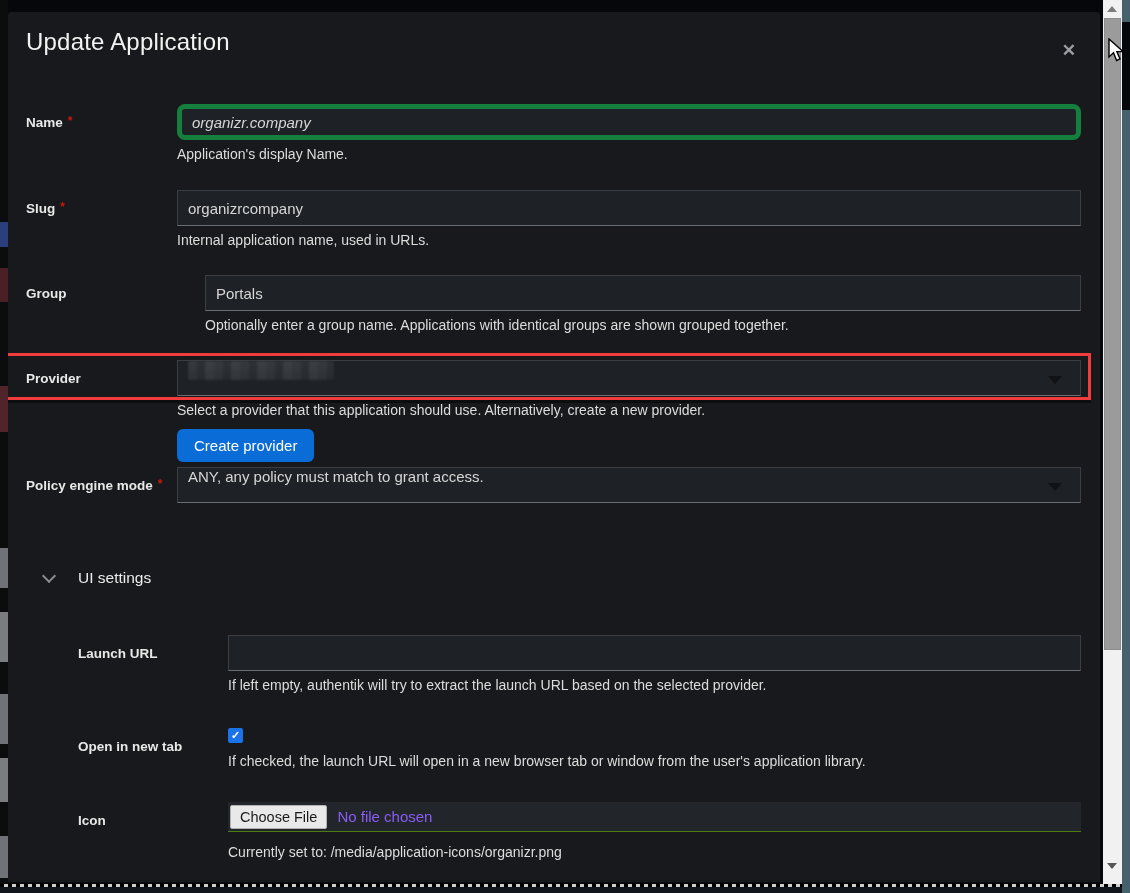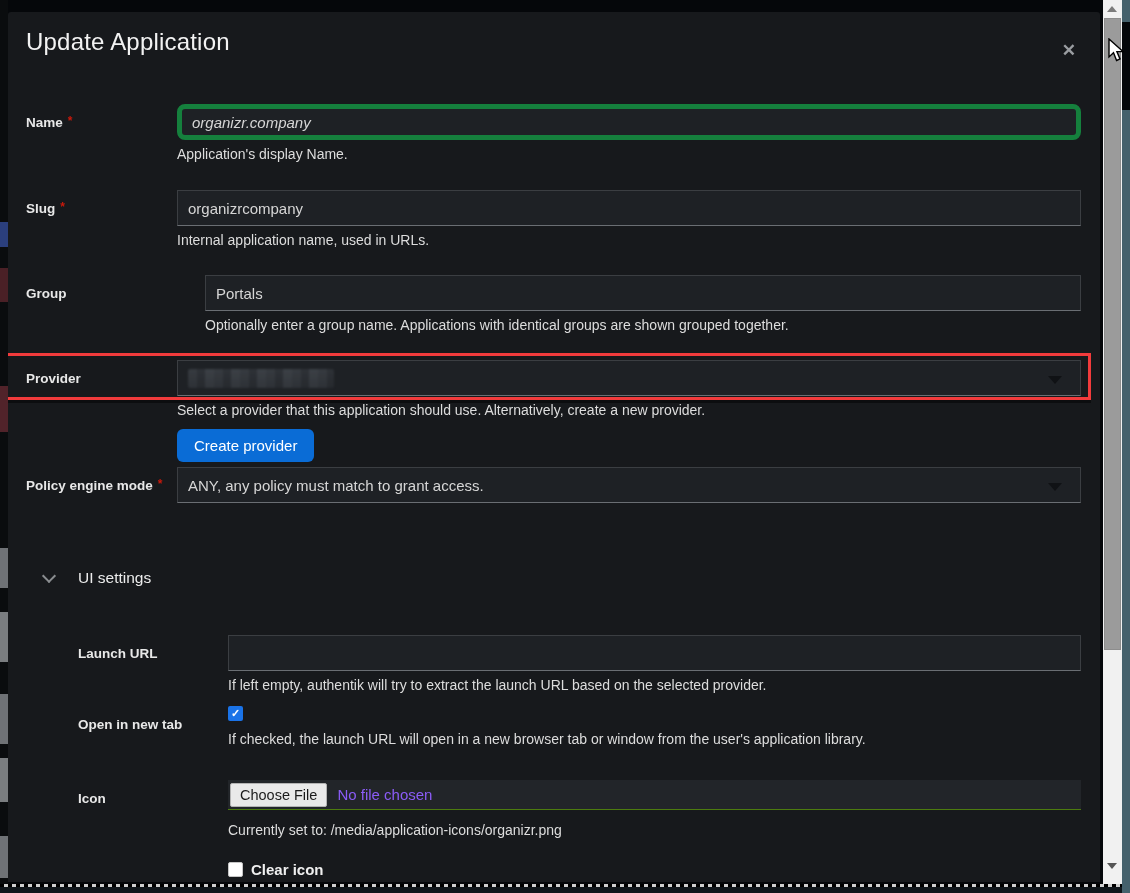--- a/index.html
+++ b/index.html
@@ -34,41 +34,41 @@
   .content-col { flex:1; margin-right:19px; min-width:0; }
   .f-label { color:#e8e8e8; font-size:13.5px; font-weight:700; }
   .req { color:#c9190b; font-size:12px; font-weight:700; margin-left:5px; position:relative; top:-2px; }
 
   .text-input, .select-input {
     width:100%; height:36px; background:#1e2125; border:1px solid #3b3e42;
     border-bottom:1px solid #6a6e73; color:#d6d6d6; font-size:15px;
     font-family:"Liberation Sans", sans-serif; padding:0 10px; display:block;
   }
   .text-input.focused { border:5px solid #15803d; border-radius:8px;font-style:italic; }
-  .select-input { display:flex; align-items:center; position:relative; cursor:pointer; }
+  .select-input { display:flex; align-items:flex-start; position:relative; cursor:pointer; }
   .select-value { color:#d6d6d6; font-size:15px; }
   .caret { position:absolute; right:18px; top:15px; width:0; height:0;
            border-left:7px solid transparent; border-right:7px solid transparent;
            border-top:8px solid #101215; }
   .redacted { display:inline-block; width:146px; height:19px; border-radius:2px;
               background:
                 repeating-linear-gradient(90deg, #5a5d61 0 9px, #4a4d51 9px 17px, #63666a 17px 26px),
                 linear-gradient(#55585c,#45484c);
               background-blend-mode:overlay; filter:blur(1.2px); opacity:.85; }
 
   .help { color:#dddddd; font-size:14px; line-height:21px; margin-top:4px; }
 
   
   .r-name  { margin-bottom:25px; }
   .r-slug  { margin-bottom:24px; }
   .r-group { margin-bottom:24px;gap:28px; }
   .r-provider { margin-bottom:5px; position:relative; }
   .r-policy { margin-bottom:63px; }
   .r-uisettings { margin-bottom:45px; }
-  .r-launch { margin-bottom:10px;justify-content:flex-end; }
+  .r-launch { margin-bottom:32px;justify-content:flex-end; }
   .r-newtab { margin-bottom:30px; }
   .r-icon { margin-bottom:20px; }
 
   
   .annotation-box { position:absolute; left:-6px; top:-7px; width:1089px; height:47px;
                     border:3px solid #f23b3c; pointer-events:none; z-index:5;
                     box-shadow:0 3px 0 rgba(0,0,0,.45); }
 
   .btn-primary { margin-top:8px; height:33px; padding:0 17px; background:#0a6cd6;
                  border:none; border-radius:6px; color:#fff; font-size:15px;

